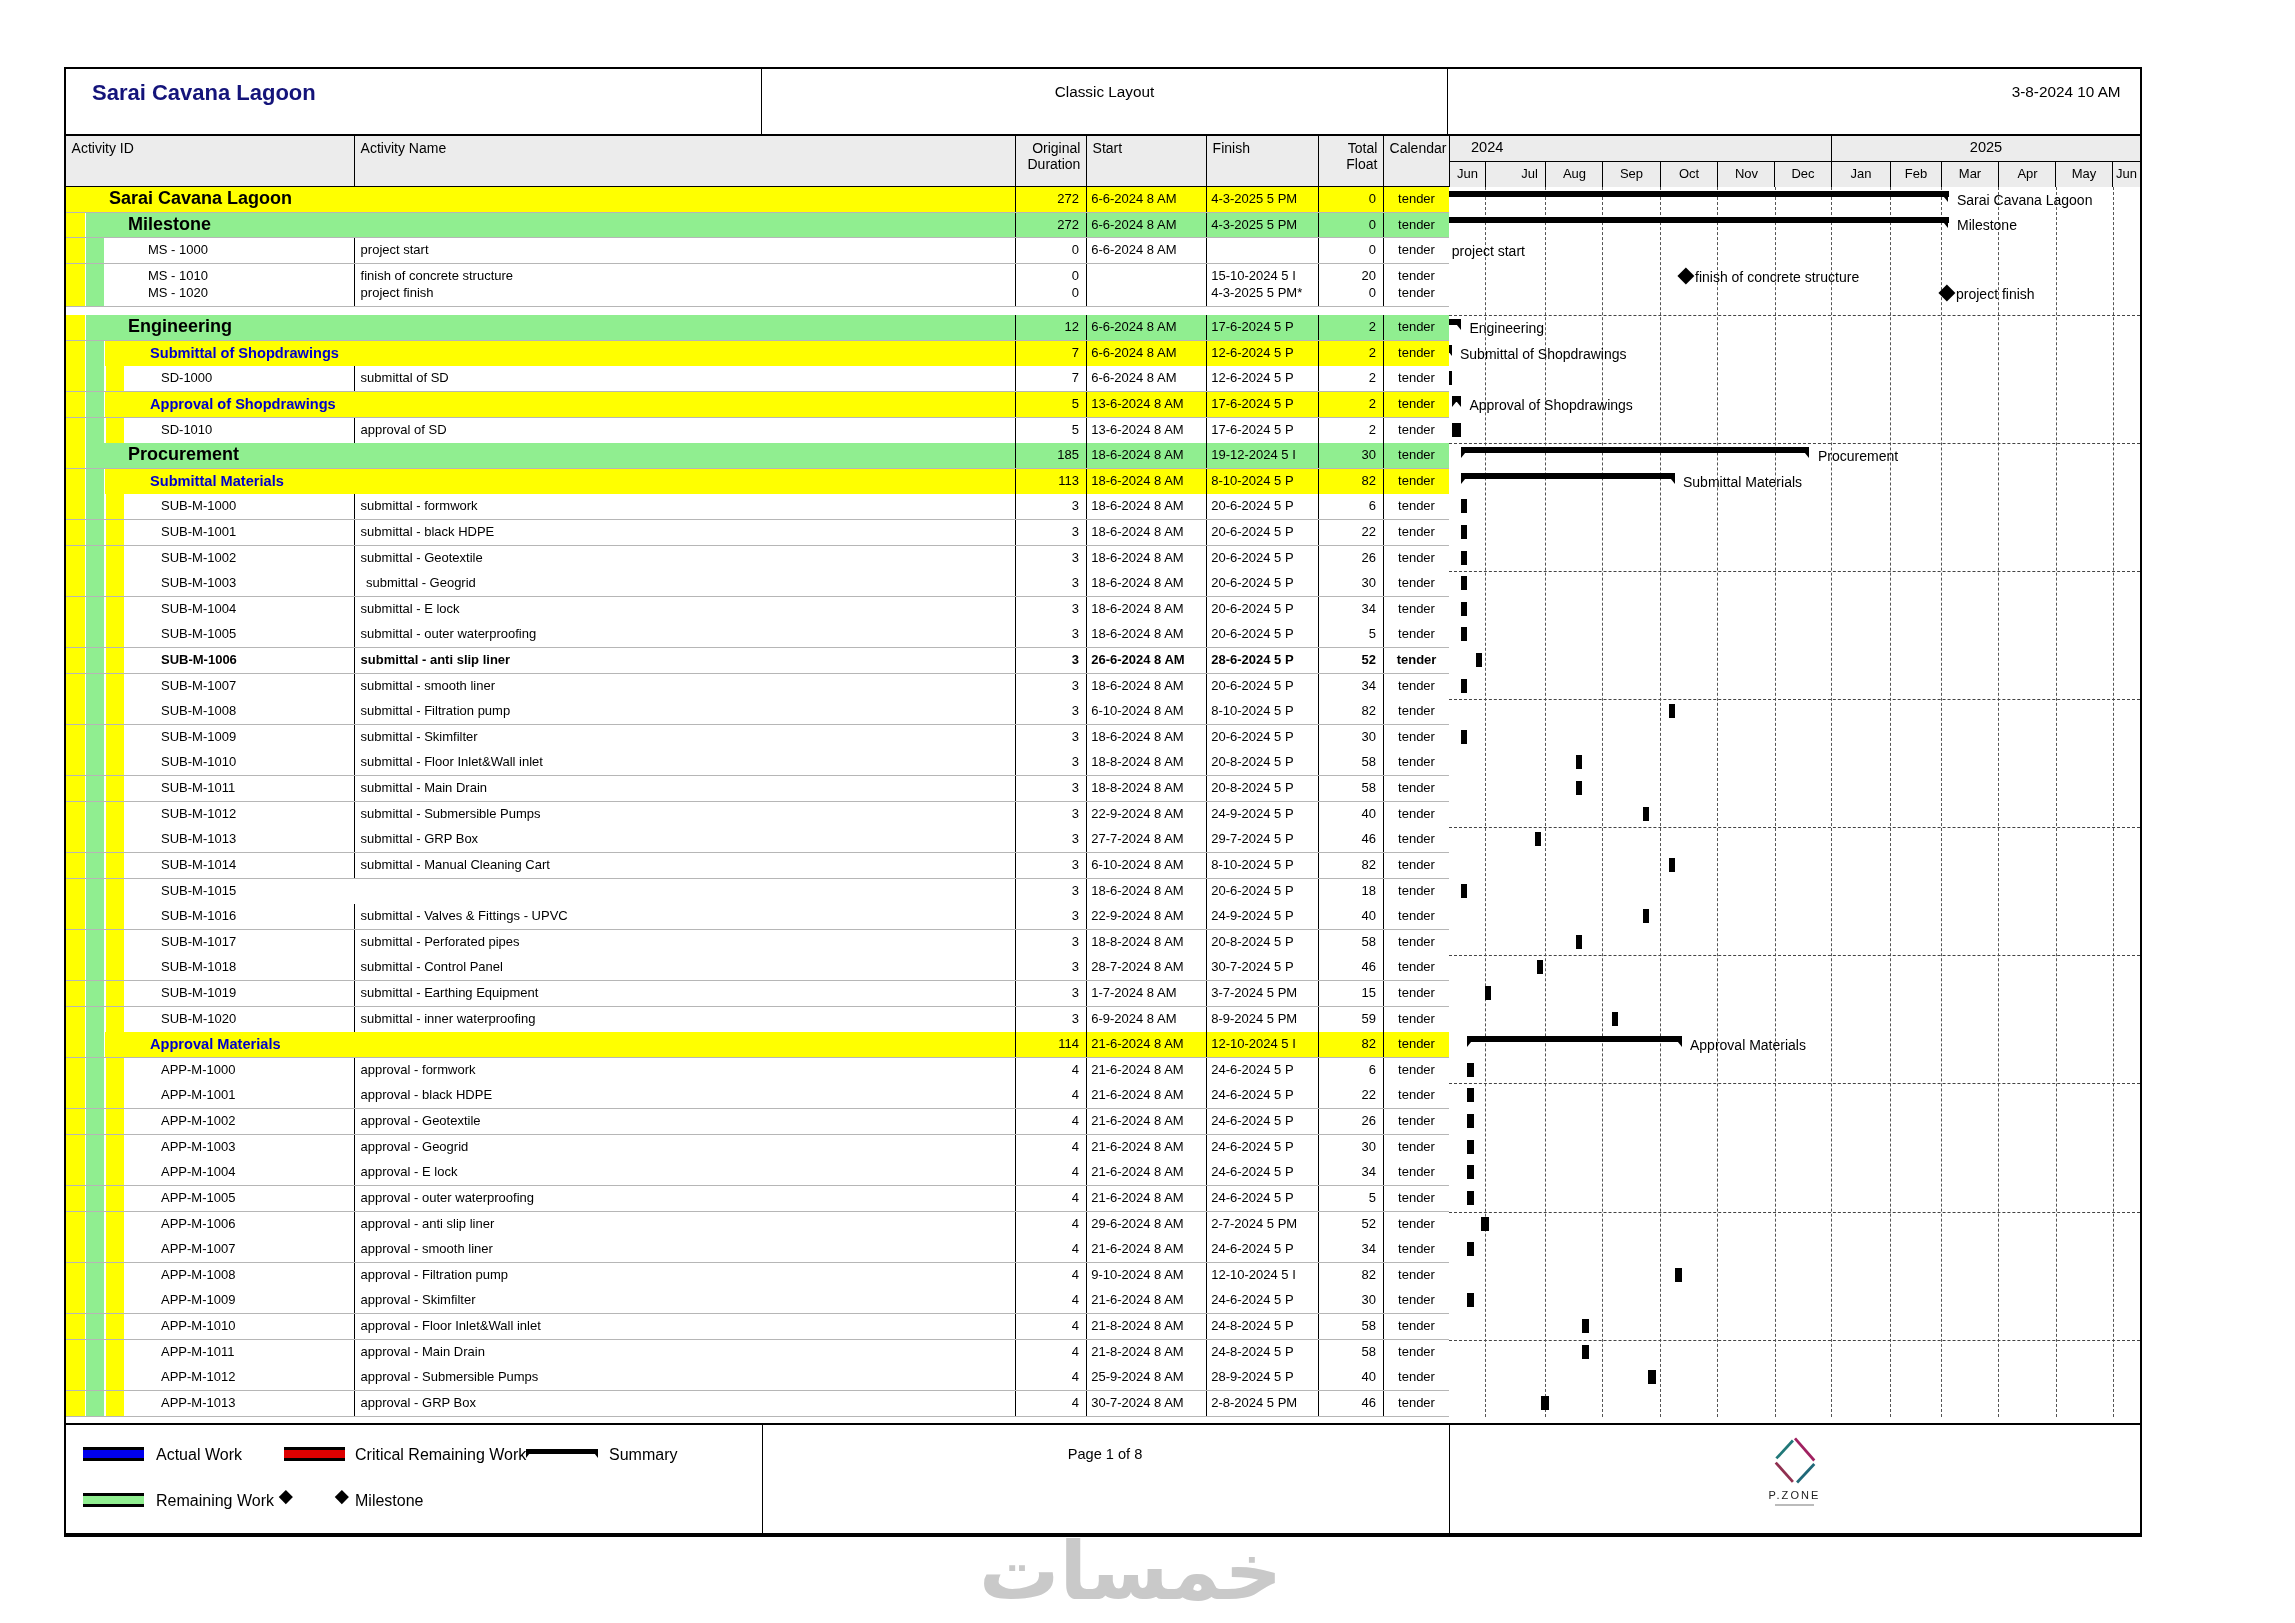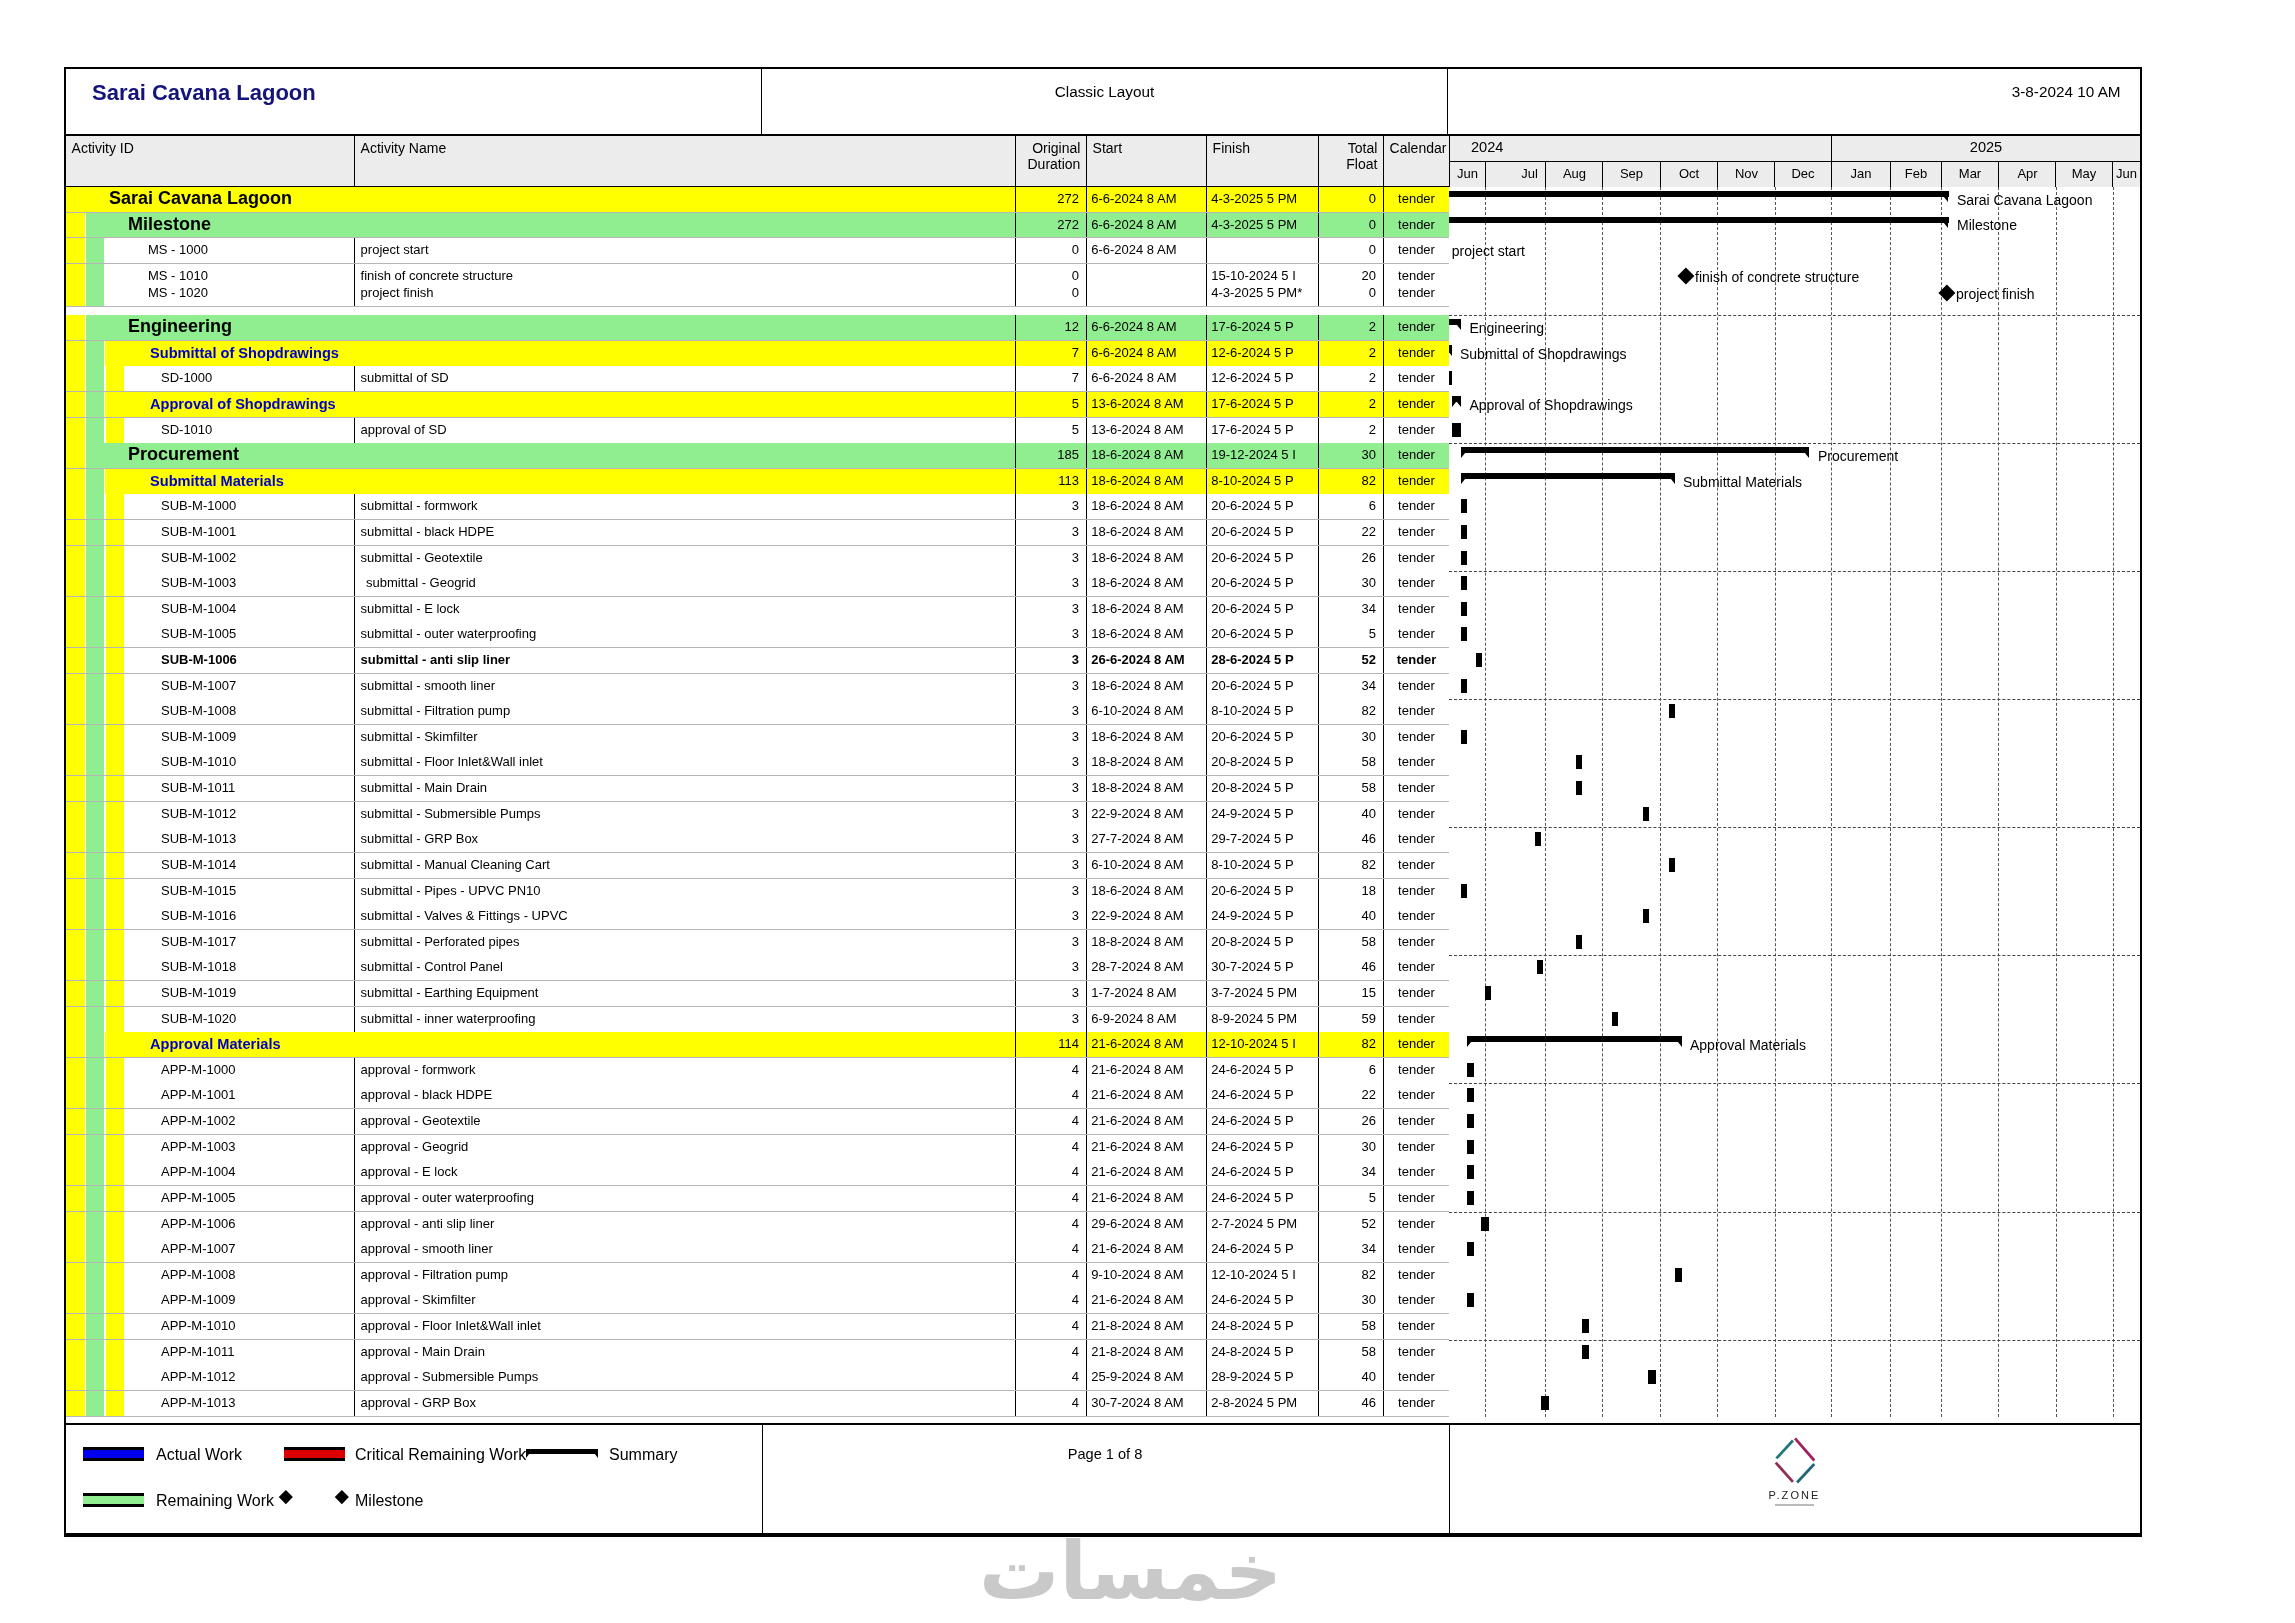--- a/index.html
+++ b/index.html
@@ -602,21 +602,20 @@
         <div class="rc">
           <div class="gbar" style="left: 220px; width: 5.6px;"></div>
         </div>
       </div>
       <div class="rowline" style="top: 692px;">
         <div class="tbl" style="background: rgb(255, 255, 255);">
           <div class="band" style="left: 0px; width: 20px; background: rgb(255, 255, 0);"></div>
           <div class="band" style="left: 20px; width: 19.4px; background: rgb(144, 238, 144);"></div>
           <div class="band" style="left: 40px; width: 19px; background: rgb(255, 255, 0);"></div>
           <div class="cell" style="left: 58px; width: 230px; padding-left: 37px;">SUB-M-1015</div>
-          <div class="cell bl" style="left: 288px; width: 661px; padding-left: 5.6px;">submittal - Pipes - UPVC PN10</div>
           <div class="cell bl num" style="left: 949px; width: 71px;">3</div>
           <div class="cell bl " style="left: 1020px; width: 119px; padding-left: 4.2px;">18-6-2024 8 AM</div>
           <div class="cell bl " style="left: 1140px; width: 112px; padding-left: 4.2px;">20-6-2024 5 P</div>
           <div class="cell bl num" style="left: 1252px; width: 65px;">18</div>
           <div class="cell bl ctr" style="left: 1317px; width: 66px;">tender</div>
         </div>
         <div class="rc">
           <div class="gbar" style="left: 12px; width: 5.6px;"></div>
         </div>
       </div>

